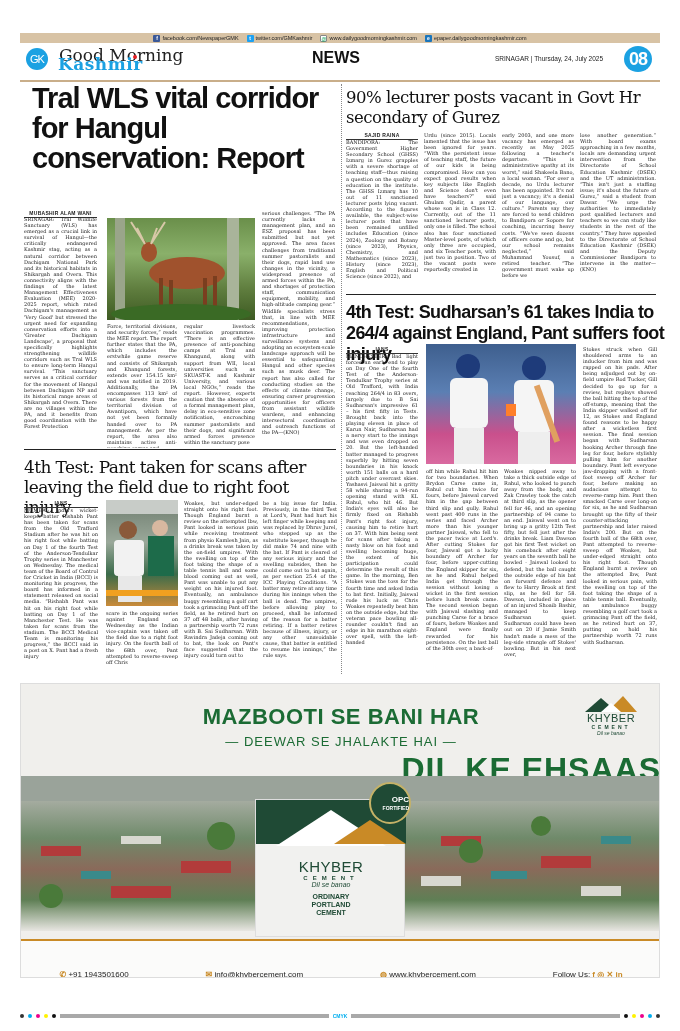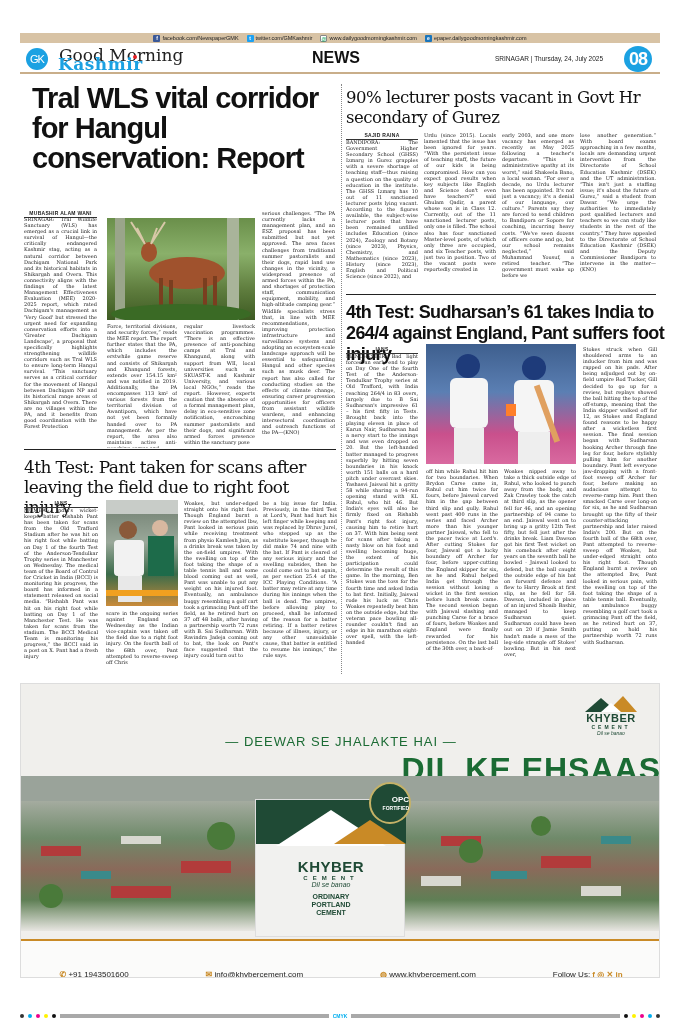--- a/index.html
+++ b/index.html
@@ -4,21 +4,21 @@
 <style>
 *{box-sizing:border-box;margin:0;padding:0}
 html,body{width:680px;height:1031px;background:#fff;overflow:hidden}
 body{position:relative;font-family:"DejaVu Serif",serif;color:#1a1a1a}
 .abs{position:absolute}
 
 #social{left:20px;top:33px;width:640px;height:10px;background:#d8c3a5;display:flex;justify-content:center;align-items:center;gap:8px;font-family:"Liberation Sans",sans-serif;font-size:5.5px;color:#222}
 .soc{display:flex;align-items:center;gap:2px}
 .si{display:inline-block;width:7px;height:7px;border-radius:1px;color:#fff;font-size:5px;line-height:7px;text-align:center;font-weight:bold}
 
-#masthead{left:20px;top:44px;width:640px;height:30px;border-bottom:2px solid #c9ae8a}
+#masthead{left:20px;top:44px;width:640px;height:38px;border-bottom:2px solid #c9ae8a}
 #logo-circle{left:6px;top:4px;width:22px;height:22px;border-radius:50%;background:#1ba1e2;color:#fff;font-family:"Liberation Sans",sans-serif;font-size:11px;text-align:center;line-height:22px;letter-spacing:-1px}
 #logo-gm{left:39px;top:1px;font-family:"DejaVu Serif",serif;font-size:17px;color:#222}
 #logo-k{left:38px;top:10px;font-family:"DejaVu Serif",serif;font-weight:bold;font-size:17px;color:#1ba1e2;letter-spacing:.5px}
 #logo-dot{left:113px;top:11px;width:4px;height:4px;border-radius:50%;background:#e31e24}
 #section{left:292px;top:5px;font-family:"Liberation Sans",sans-serif;font-weight:bold;font-size:16px;color:#111}
 #dateline{left:475px;top:11px;font-family:"Liberation Sans",sans-serif;font-size:6.5px;color:#222}
 #pagenum{left:604px;top:2px;width:28px;height:26px;border-radius:50%;background:#1ba1e2;color:#fff;font-family:"Liberation Sans",sans-serif;font-weight:bold;font-size:18px;text-align:center;line-height:26px;letter-spacing:-1px}
 
 .hl-sans{font-family:"Liberation Sans",sans-serif;font-weight:bold;color:#111}
 .hl-serif{font-family:"DejaVu Serif",serif;color:#111}
@@ -34,21 +34,21 @@
 #photo-stag{left:107px;top:218px;width:148px;height:102px;background:linear-gradient(180deg,#6a8f4a 0%,#8ab06a 35%,#5f7d3e 70%,#3d5a22 100%);overflow:hidden}
 #photo-cricket{left:426px;top:344px;width:150px;height:120px;background:linear-gradient(180deg,#3e5f8e 0%,#5b7fb3 40%,#c9508c 75%,#d96aa0 100%);overflow:hidden}
 #photo-pant{left:107px;top:508px;width:60px;height:100px;background:linear-gradient(180deg,#6f7d6f 0%,#9aa89a 40%,#3a6b4a 70%,#c98b3a 100%);overflow:hidden}
 
 #ad{left:20px;top:683px;width:640px;height:295px;background:#f0efec;overflow:hidden;border:1px solid #ddd}
 #ad-line1{left:0;top:20px;width:640px;text-align:center;font-family:"Liberation Sans",sans-serif;font-weight:bold;font-size:22px;color:#1b6b34;letter-spacing:.5px}
 #ad-line2{left:0;top:50px;width:640px;text-align:center;font-family:"Liberation Sans",sans-serif;font-size:13px;color:#1b6b34;letter-spacing:1px}
 #ad-line3{left:0;top:67px;width:640px;text-align:right;font-family:"Liberation Sans",sans-serif;font-weight:bold;font-size:32px;color:#1b6b34;letter-spacing:1px}
 #ad-brand{left:555px;top:12px;width:70px;text-align:center}
 .kh-mountain{margin:0 auto;width:52px;height:16px;position:relative}
-.kh-name{font-family:"Liberation Sans",sans-serif;font-weight:700;font-size:11px;color:#1f4a35;letter-spacing:.5px}
+.kh-name{font-family:"Liberation Sans",sans-serif;font-weight:400;font-size:11px;color:#1f4a35;letter-spacing:.5px}
 .kh-sub{font-family:"Liberation Sans",sans-serif;font-weight:bold;font-size:5px;color:#1f4a35;letter-spacing:3px}
 .kh-tag{font-family:"Liberation Sans",sans-serif;font-style:italic;font-size:5px;color:#1f4a35}
 #ad-city{left:0;top:92px;width:640px;height:155px;background:linear-gradient(180deg,#8e9a8e 0%,#a7ada2 15%,#6f8a6a 40%,#8a6a5a 60%,#5f7f55 80%,#e8e6e2 100%)}
 #ad-bag{left:234px;top:115px;width:150px;height:138px;background:#f1f1ef;border:1px solid #ddd;text-align:center}
 #ad-bag-top{left:0;top:0;width:150px;height:44px;background:#1f4a35}
 #ad-bag-tri{left:20px;top:10px;width:0;height:0;border-left:55px solid transparent;border-right:55px solid transparent;border-bottom:36px solid #fff}
 #ad-bag-tri2{left:78px;top:20px;width:0;height:0;border-left:36px solid transparent;border-right:36px solid transparent;border-bottom:24px solid #c98a26}
 #ad-opc{left:348px;top:98px;width:42px;height:42px;border-radius:50%;background:#1f4a35;border:2px solid #c5b267;color:#fff;text-align:right;font-family:"Liberation Sans",sans-serif;font-weight:bold;font-size:8px;line-height:9px;padding-top:11px}
 #ad-footer{left:0;top:255px;width:640px;height:40px;background:#fbfbfa;border-top:2px solid #c98a26;display:flex;align-items:flex-end;justify-content:space-around;font-family:"Liberation Sans",sans-serif;font-size:8px;color:#222}
 .fi{color:#c98a26;font-weight:bold}
@@ -152,20 +152,21 @@
     <circle cx="54" cy="28" r="8" fill="#d8b8a0"></circle>
     <rect x="42" y="36" width="26" height="40" fill="#1d6b4a"></rect>
     <rect x="0" y="90" width="72" height="6" fill="#f0a020"></rect>
   </svg>
 </div>
 <div class="abs col" style="left:106px;top:610px;width:72px;height:65px">scare in the ongoing series against England on Wednesday as the Indian vice-captain was taken off the field due to a right foot injury. On the fourth ball of the 68th over, Pant attempted to reverse-sweep off Chris</div>
 <div class="abs col" style="left:184px;top:500px;width:74px;height:175px">Woakes, but under-edged straight onto his right foot. Though England burnt a review on the attempted lbw, Pant looked in serious pain while receiving treatment from physio Kamlesh Jain, as a drinks break was taken by the on-field umpires. With the swelling on top of the foot taking the shape of a table tennis ball and some blood coming out as well, Pant was unable to put any weight on his injured foot. Eventually, an ambulance buggy resembling a golf cart took a grimacing Pant off the field, as he retired hurt on 37 off 48 balls, after having a partnership worth 72 runs with B. Sai Sudharsan. With Ravindra Jadeja coming out to bat, the look on Pant's face suggested that the injury could turn out to</div>
 <div class="abs col" style="left:263px;top:500px;width:74px;height:175px">be a big issue for India. Previously, in the third Test at Lord's, Pant had hurt his left finger while keeping and was replaced by Dhruv Jurel, who stepped up as the substitute keeper, though he did make 74 and nine with the bat. If Pant is cleared of any serious injury and the swelling subsides, then he could come out to bat again, as per section 25.4 of the ICC Playing Conditions. “A batter may retire at any time during his innings when the ball is dead. The umpires, before allowing play to proceed, shall be informed of the reason for a batter retiring. If a batter retires because of illness, injury, or any other unavoidable cause, that batter is entitled to resume his innings,” the rule says.</div>
 
 <div id="ad" class="abs">
+  <div id="ad-line1" class="abs">MAZBOOTI SE BANI HAR</div>
   <div id="ad-line2" class="abs">— <span>DEEWAR SE JHALAKTE HAI</span> —</div>
   <div id="ad-line3" class="abs">DIL KE EHSAAS</div>
   <div id="ad-brand" class="abs">
     <div class="kh-mountain">
       <svg width="52" height="16" viewBox="0 0 52 16">
           <polygon points="0,16 16,2 32,16" fill="#1f4a35"></polygon>
           <polygon points="22,16 38,0 52,16" fill="#c98a26"></polygon>
           <polygon points="16,16 26,7 36,16" fill="#fff"></polygon>
         </svg>
     </div>

